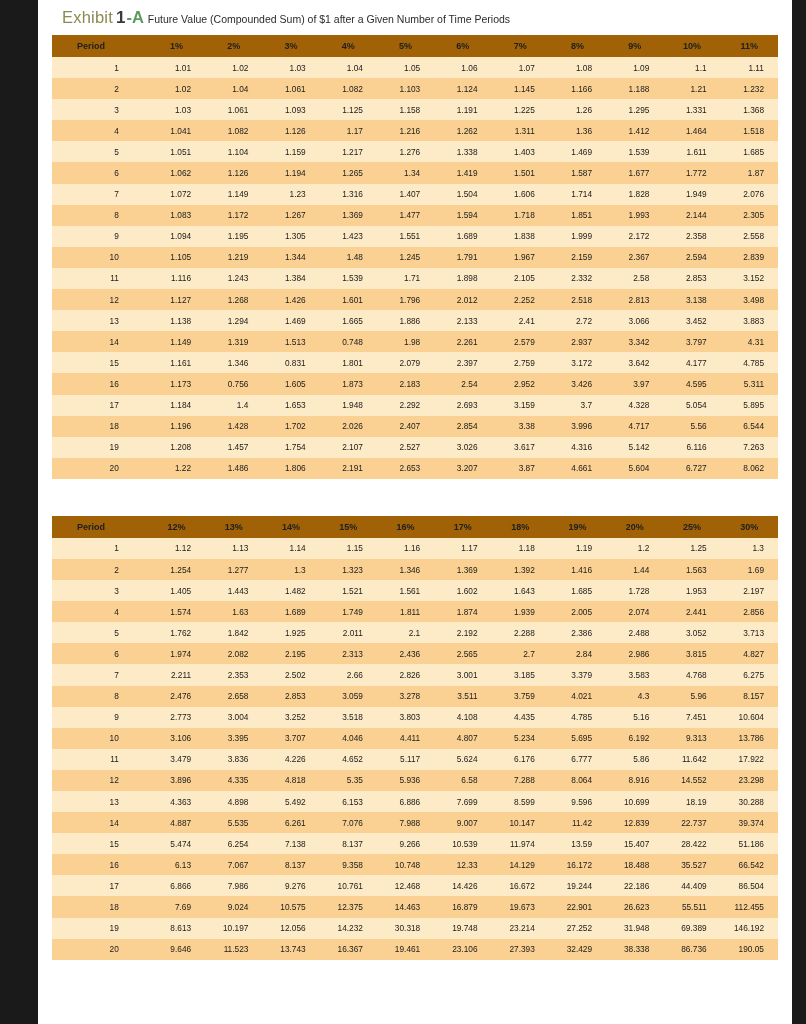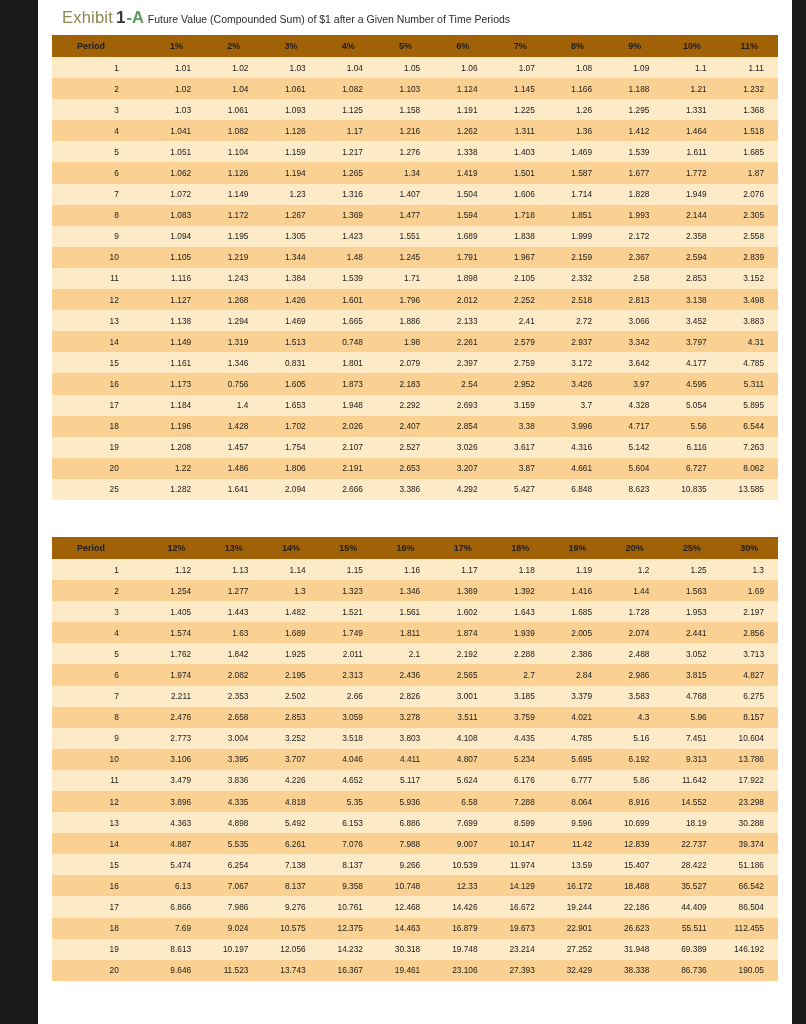--- a/index.html
+++ b/index.html
@@ -407,34 +407,20 @@
             <td>1.806</td>
             <td>2.191</td>
             <td>2.653</td>
             <td>3.207</td>
             <td>3.87</td>
             <td>4.661</td>
             <td>5.604</td>
             <td>6.727</td>
             <td>8.062</td>
           </tr>
-          <tr class="odd">
-            <td class="period-cell">25</td>
-            <td>1.282</td>
-            <td>1.641</td>
-            <td>2.094</td>
-            <td>2.666</td>
-            <td>3.386</td>
-            <td>4.292</td>
-            <td>5.427</td>
-            <td>6.848</td>
-            <td>8.623</td>
-            <td>10.835</td>
-            <td>13.585</td>
-          </tr>
         </tbody>
     </table>
   </div>
 
   <div class="tbl-wrap second">
     <table>
       <colgroup>
         <col class="c-period">
           <col class="c-rate">
           <col class="c-rate">

